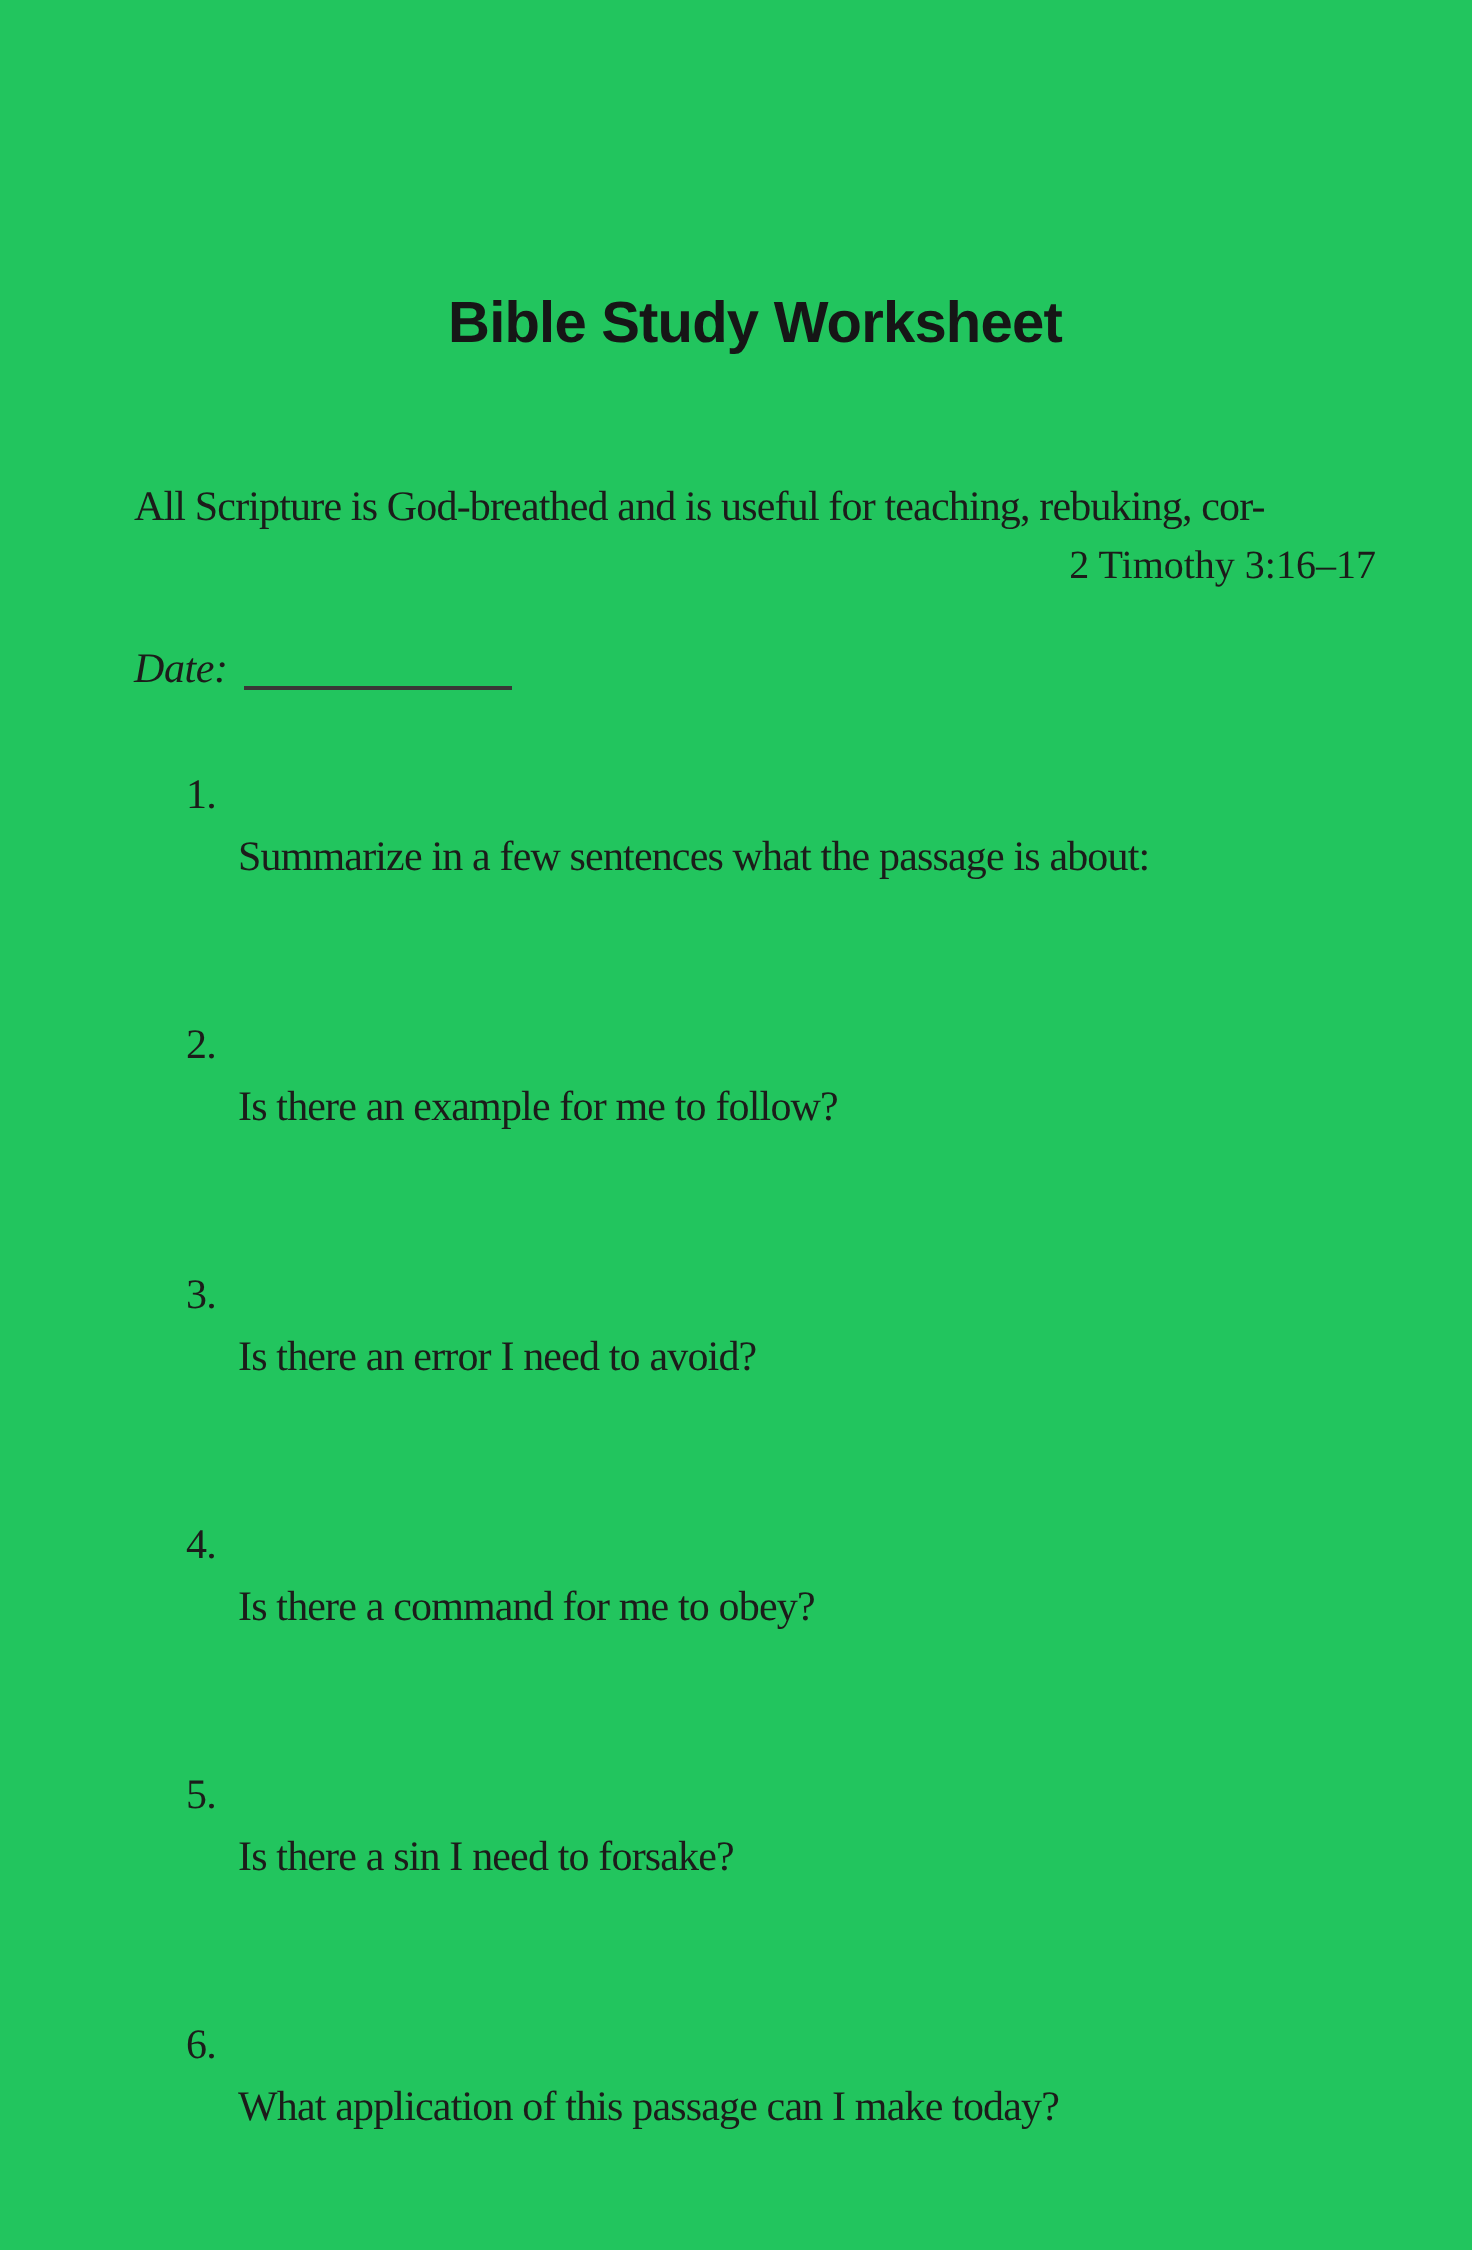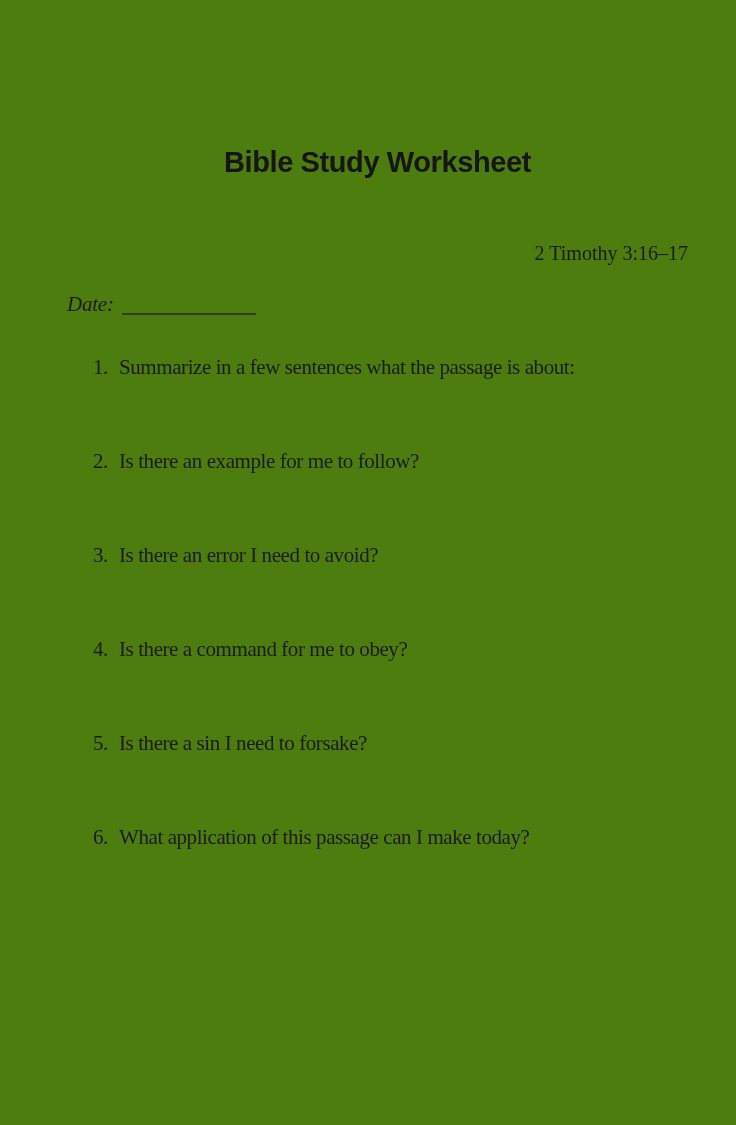--- a/index.html
+++ b/index.html
@@ -4,21 +4,21 @@
 <style>
   html, body {
     margin: 0;
     padding: 0;
     background: #ffffff;
   }
   .page {
     position: relative;
     width: 736px;
     height: 1125px;
-    background: #4d7c0f;
+    background: #22c55e;
     font-family: "Liberation Serif", serif;
     color: #1c1c1a;
     overflow: hidden;
     box-sizing: border-box;
   }
   .content {
     padding: 0 48px 0 67px;
   }
   .title {
     margin: 0;
@@ -85,31 +85,33 @@
   .question:last-child {
     margin-bottom: 0;
   }
   .qnum {
     width: 26px;
     flex: none;
   }
   .qtext {
     flex: 1;
     white-space: nowrap;
+    margin-top: 31px;
   }
 </style>
 </head>
 <body>
 
 <div class="page">
   <div class="content">
 
     <h1 class="title">Bible Study Worksheet</h1>
 
     <div class="scripture">
+      <div class="scripture-line">All Scripture is God-breathed and is useful for teaching, rebuking, cor-</div>
     </div>
 
     <div class="reference">2 Timothy 3:16–17</div>
 
     <div class="field date-row">
       <span>Date:</span><span class="blank blank-date"></span>
     </div>
 
 
     <div class="questions">

